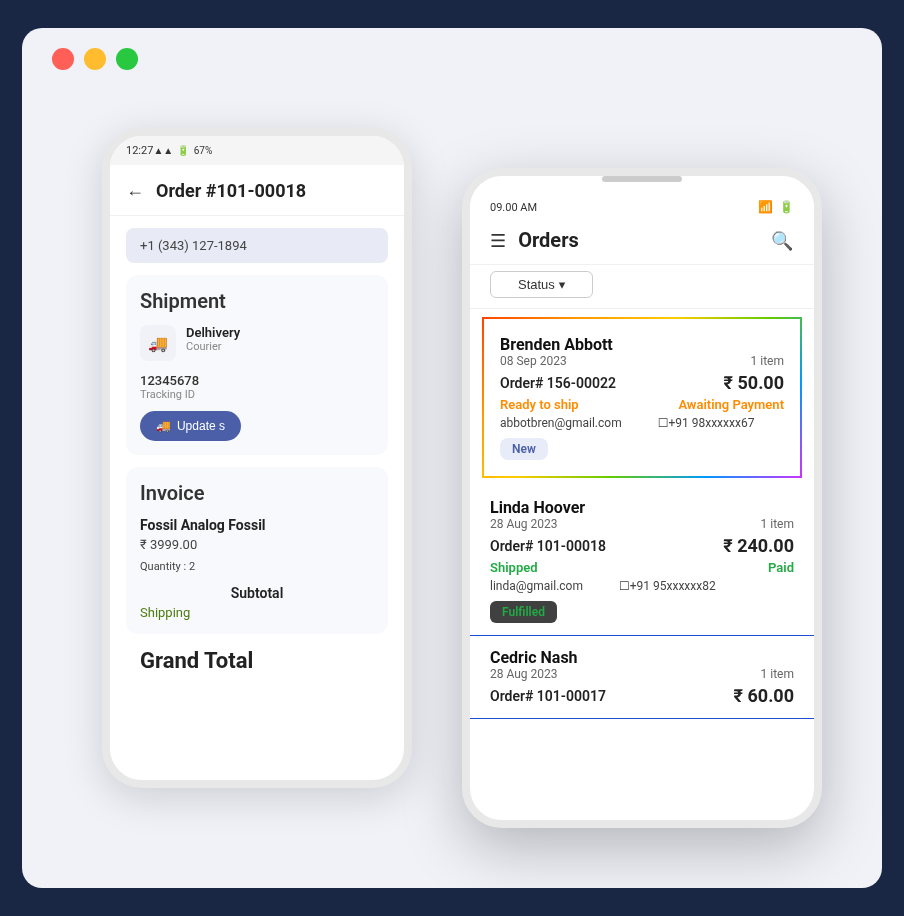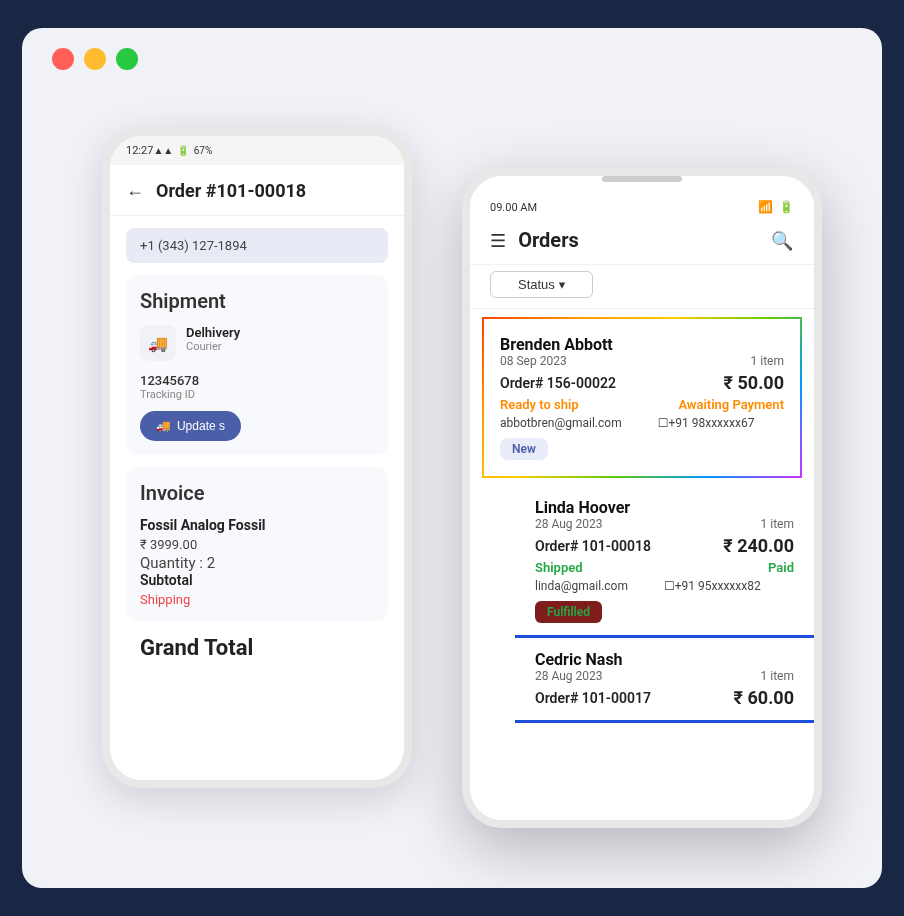--- a/index.html
+++ b/index.html
@@ -138,25 +138,25 @@
       margin-top: 10px;
       cursor: pointer;
     }
     .invoice-section {
       background: #f8f9fc;
       margin: 0 16px;
       padding: 14px;
       border-radius: 12px;
     }
     .product-name { font-size: 14px; font-weight: 700; color: #222; margin-bottom: 4px; }
-    .product-price { font-size: 13px; color: #444; margin-bottom: 2px; }
-    .product-qty { font-size: 15px; color: #444; }
-    .subtotal-row { display: flex; justify-content: flex-start; margin-bottom: 4px; }
+    .product-price { font-size: 13px; color: #444; margin-bottom: 8px; }
+    .product-qty { font-size: 11px; color: #444; margin-bottom: 12px; }
+    .subtotal-row { display: flex; justify-content: center; margin-bottom: 4px; }
     .subtotal-label { font-size: 14px; font-weight: 600; color: #222; }
-    .shipping-label { font-size: 13px; color: #ef4444; }
+    .shipping-label { font-size: 13px; color: #4d7c0f; }
     .grand-total {
       margin: 0 16px;
       padding: 14px;
       font-size: 22px;
       font-weight: 700;
       color: #222;
     }
 
     
     .phone-front {
@@ -249,30 +249,30 @@
       background: #e8ebf8;
       color: #4a5fa8;
       border-radius: 8px;
       padding: 4px 12px;
       font-size: 12px;
       font-weight: 600;
       display: inline-block;
       margin-top: 8px;
     }
     .badge-fulfilled {
-      background: #7f1d1d;
+      background: #404040;
       color: #22aa44;
       border-radius: 6px;
       padding: 4px 12px;
       font-size: 12px;
       font-weight: 600;
       display: inline-block;
       margin-top: 8px;
     }
-    .order-card-plain { padding: 12px 20px; border-bottom: 3px solid #1d4ed8; margin-left: 45px; }
+    .order-card-plain { padding: 12px 20px; border-bottom: 1px solid #1d4ed8; }
   </style>
 </head>
 <body>
 
 <div class="outer-container">
 
   <div class="traffic-lights">
     <div class="dot dot-red"></div>
     <div class="dot dot-yellow"></div>
     <div class="dot dot-green"></div>

